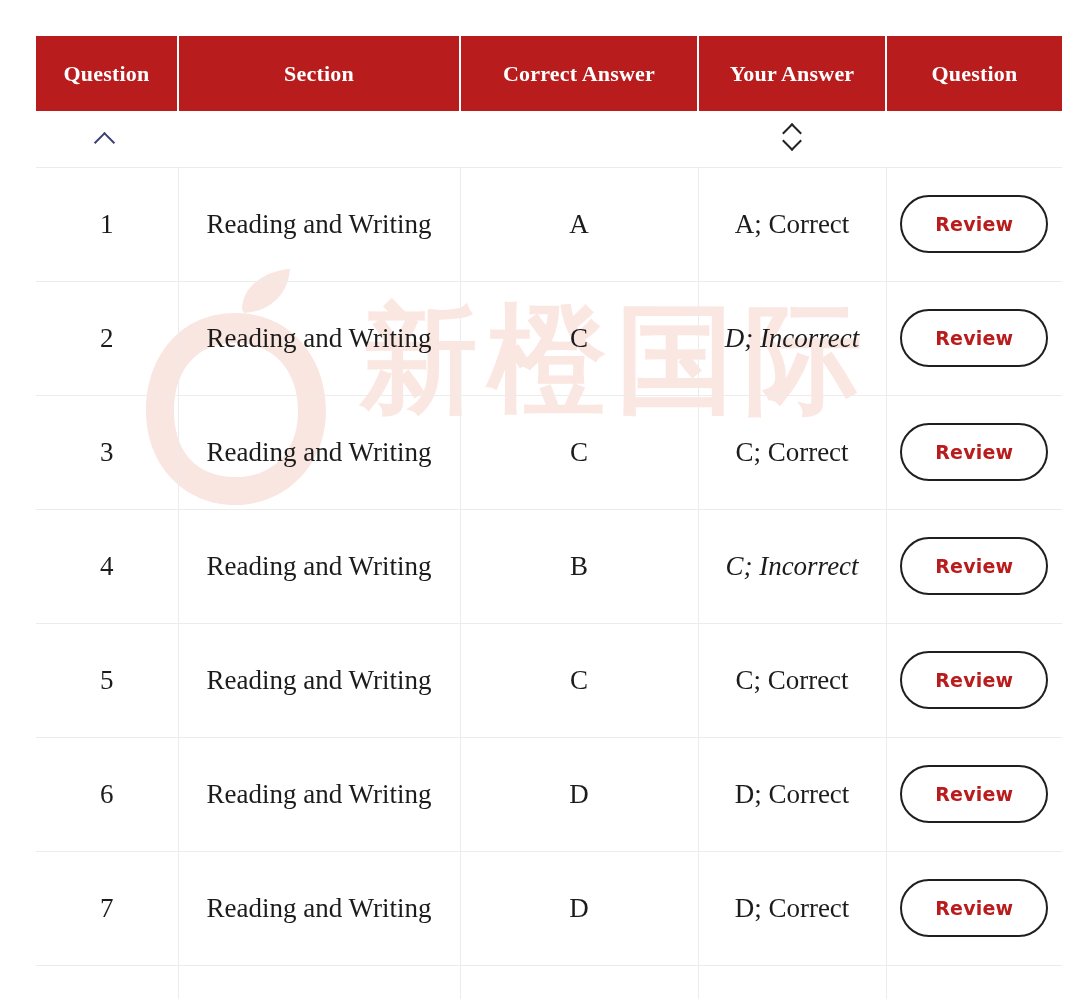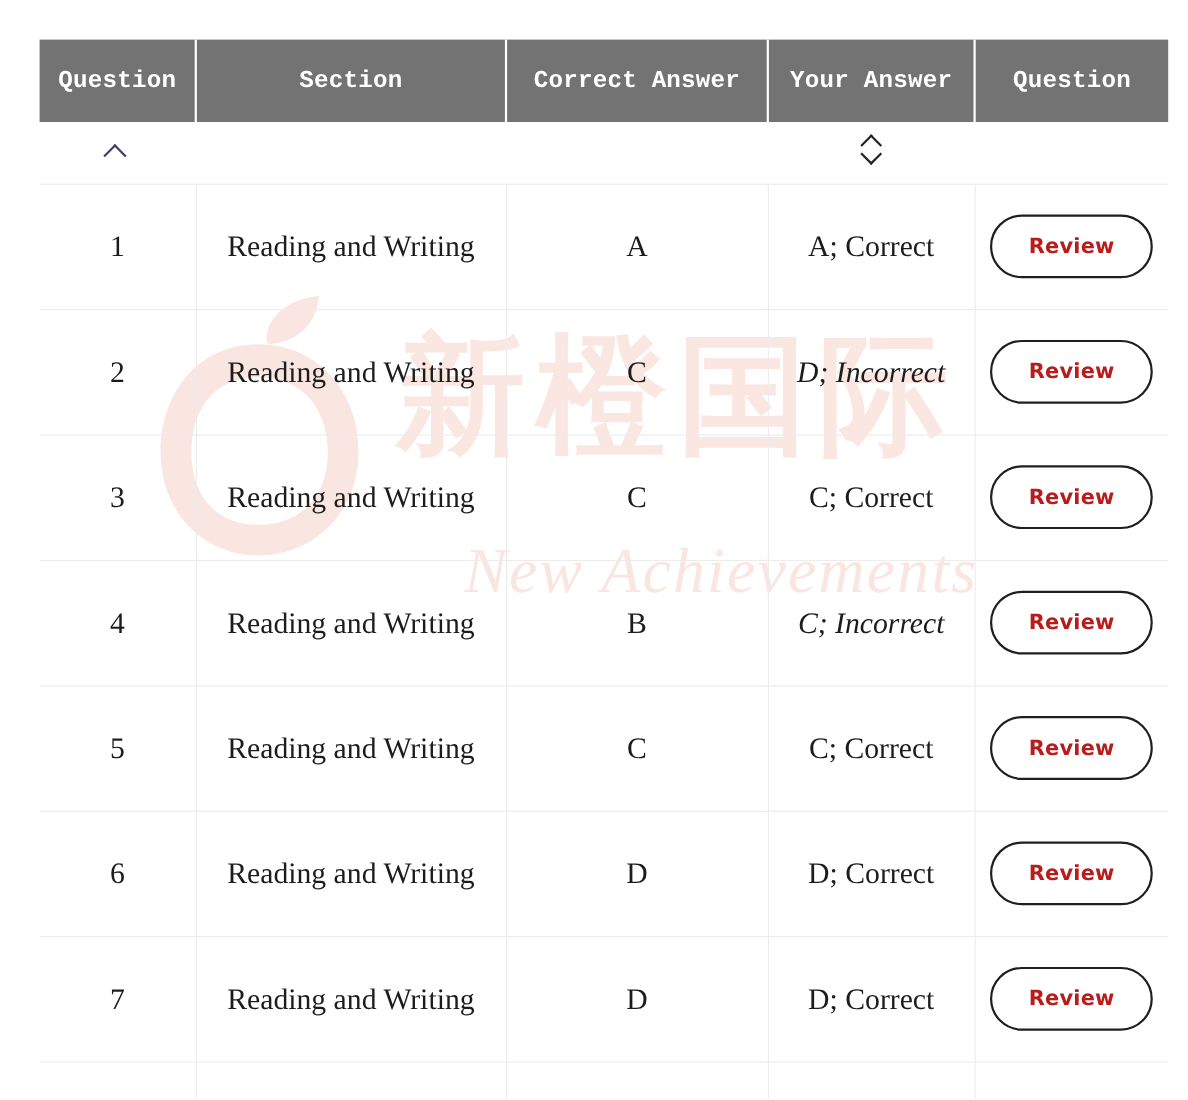--- a/index.html
+++ b/index.html
@@ -88,23 +88,23 @@
     background: transparent;
   }
 
   col.c-question { width: 142px; }
   col.c-section  { width: 282px; }
   col.c-correct  { width: 238px; }
   col.c-your     { width: 188px; }
   col.c-actions  { width: 176px; }
 
   thead th {
-    background: #737373;
+    background: #b91c1c;
     color: #ffffff;
-    font-family: Liberation Mono, monospace;
+    font-family: Liberation Serif, serif;
     font-weight: 700;
     font-size: 22px;
     letter-spacing: .2px;
     height: 75px;
     padding: 0 6px;
     text-align: center;
     vertical-align: middle;
     border-right: 2px solid #ffffff;
     box-sizing: border-box;
     white-space: nowrap;
@@ -218,21 +218,20 @@
 
   <div id="watermark">
     <div id="wm-inner">
       <svg class="wm-logo" viewBox="0 0 220 250">
         <path d="M112 44 C112 22 134 6 160 4 C158 30 140 46 114 48 Z" fill="#fae6e1"></path>
         <path d="M105 48 C50 48 16 92 16 146 C16 200 54 240 105 240 C156 240 196 200 196 146 C196 92 160 48 105 48 Z
                  M105 78 C146 78 168 108 168 146 C168 186 144 212 105 212 C66 212 44 186 44 146 C44 108 64 78 105 78 Z" fill="#fae6e1"></path>
         <path d="M68 150 C78 140 94 142 105 158 C116 142 132 140 142 150 C142 178 124 196 105 196 C86 196 68 178 68 150 Z" fill="#ffffff"></path>
       </svg>
       <div class="wm-cn">新橙国际</div>
-      <div class="wm-en">New Achievements</div>
     </div>
   </div>
 
   <div id="table-wrap">
     <table class="results">
       <colgroup>
         <col class="c-question">
           <col class="c-section">
           <col class="c-correct">
           <col class="c-your">

